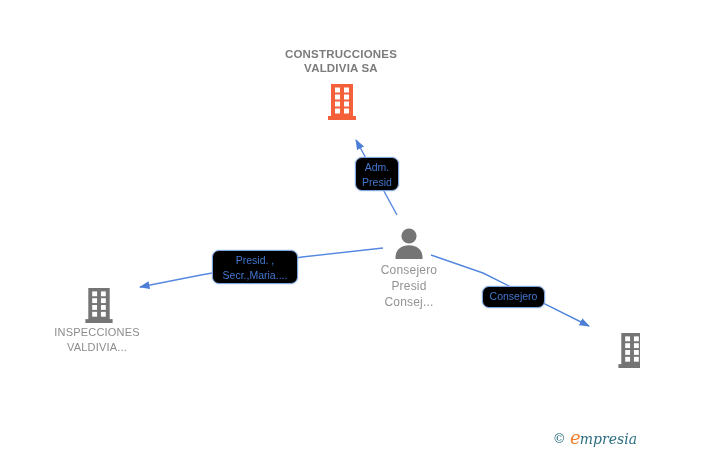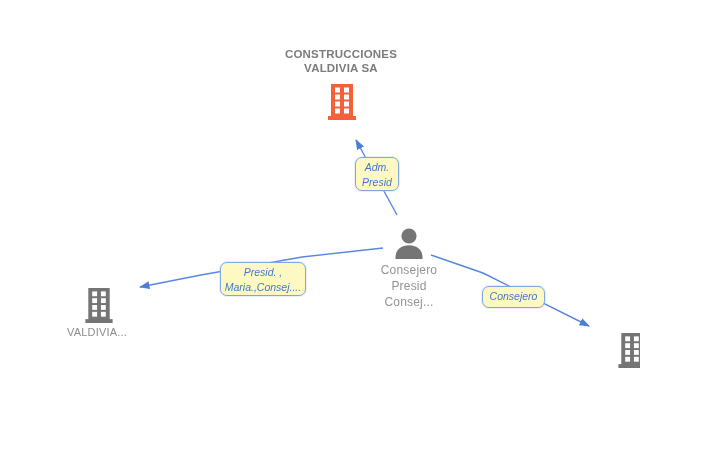--- a/index.html
+++ b/index.html
@@ -53,30 +53,29 @@
   .node-label.person-name {
     font-size: 12px;
     line-height: 16px;
     color: #939393;
   }
   
   .edge-label {
     position: absolute;
     z-index: 3;
     box-sizing: border-box;
-    background: #fef9c3;
+    background: #000000;
     border: 1.5px solid #7FA6E0;
     border-radius: 7px;
     color: #4377CE;
     font-size: 10.5px;
     text-align: center;
     line-height: 15px;
     white-space: nowrap;
     box-shadow: 0 0 0 1px rgba(168,196,232,0.25);
-    font-style: italic;
   }
   .edge-label.two-line { padding-top: 2px; }
   
   .footer-logo {
     position: absolute;
     right: 3px;
     bottom: 2px;
     z-index: 2;
     white-space: nowrap;
     cursor: pointer;
@@ -156,20 +155,21 @@
       <rect class="bld-win" x="16" y="3.5" width="5" height="5"></rect>
       <rect class="bld-win" x="7" y="10.5" width="5" height="5"></rect>
       <rect class="bld-win" x="16" y="10.5" width="5" height="5"></rect>
       <rect class="bld-win" x="7" y="17.5" width="5" height="5"></rect>
       <rect class="bld-win" x="16" y="17.5" width="5" height="5"></rect>
       <rect class="bld-win" x="7" y="24.5" width="5" height="5"></rect>
       <rect class="bld-win" x="16" y="24.5" width="5" height="5"></rect>
     </svg>
   </div>
   <div class="abs node-label" style="left:33px; top:325px; width:128px;">
+    <div>INSPECCIONES</div>
     <div>VALDIVIA...</div>
   </div>
 
   <div class="abs node-icon" style="left:618px; top:333px;">
     <svg width="28" height="35" viewBox="0 0 28 36">
       <rect class="bld-solid-gray" x="3" y="0" width="22" height="33"></rect>
       <rect class="bld-solid-gray" x="0" y="32" width="28" height="4"></rect>
       <rect class="bld-win" x="7" y="3.5" width="5" height="5"></rect>
       <rect class="bld-win" x="16" y="3.5" width="5" height="5"></rect>
       <rect class="bld-win" x="7" y="10.5" width="5" height="5"></rect>
@@ -179,23 +179,27 @@
       <rect class="bld-win" x="7" y="24.5" width="5" height="5"></rect>
       <rect class="bld-win" x="16" y="24.5" width="5" height="5"></rect>
     </svg>
   </div>
 
   <div class="edge-label two-line" style="left:355px; top:157px; width:44px; height:34px;">
     <div>Adm.</div>
     <div>Presid</div>
   </div>
 
-  <div class="edge-label two-line" style="left:220px; top:250px; width:86px; height:34px;margin-top:12px;">
+  <div class="edge-label two-line" style="left:212px; top:250px; width:86px; height:34px;">
     <div>Presid. ,</div>
-    <div>Maria.,Consej....</div>
+    <div>Secr.,Maria....</div>
   </div>
 
   <div class="edge-label" style="left:482px; top:286px; width:63px; height:22px; line-height:19px;">
     <div>Consejero</div>
   </div>
 
+  <div class="footer-logo">
+    <span class="copy">©</span>
+    <span class="brand-e">e</span><span class="brand-rest">mpresia</span>
+  </div>
 
 </div>
 
 </body></html>

